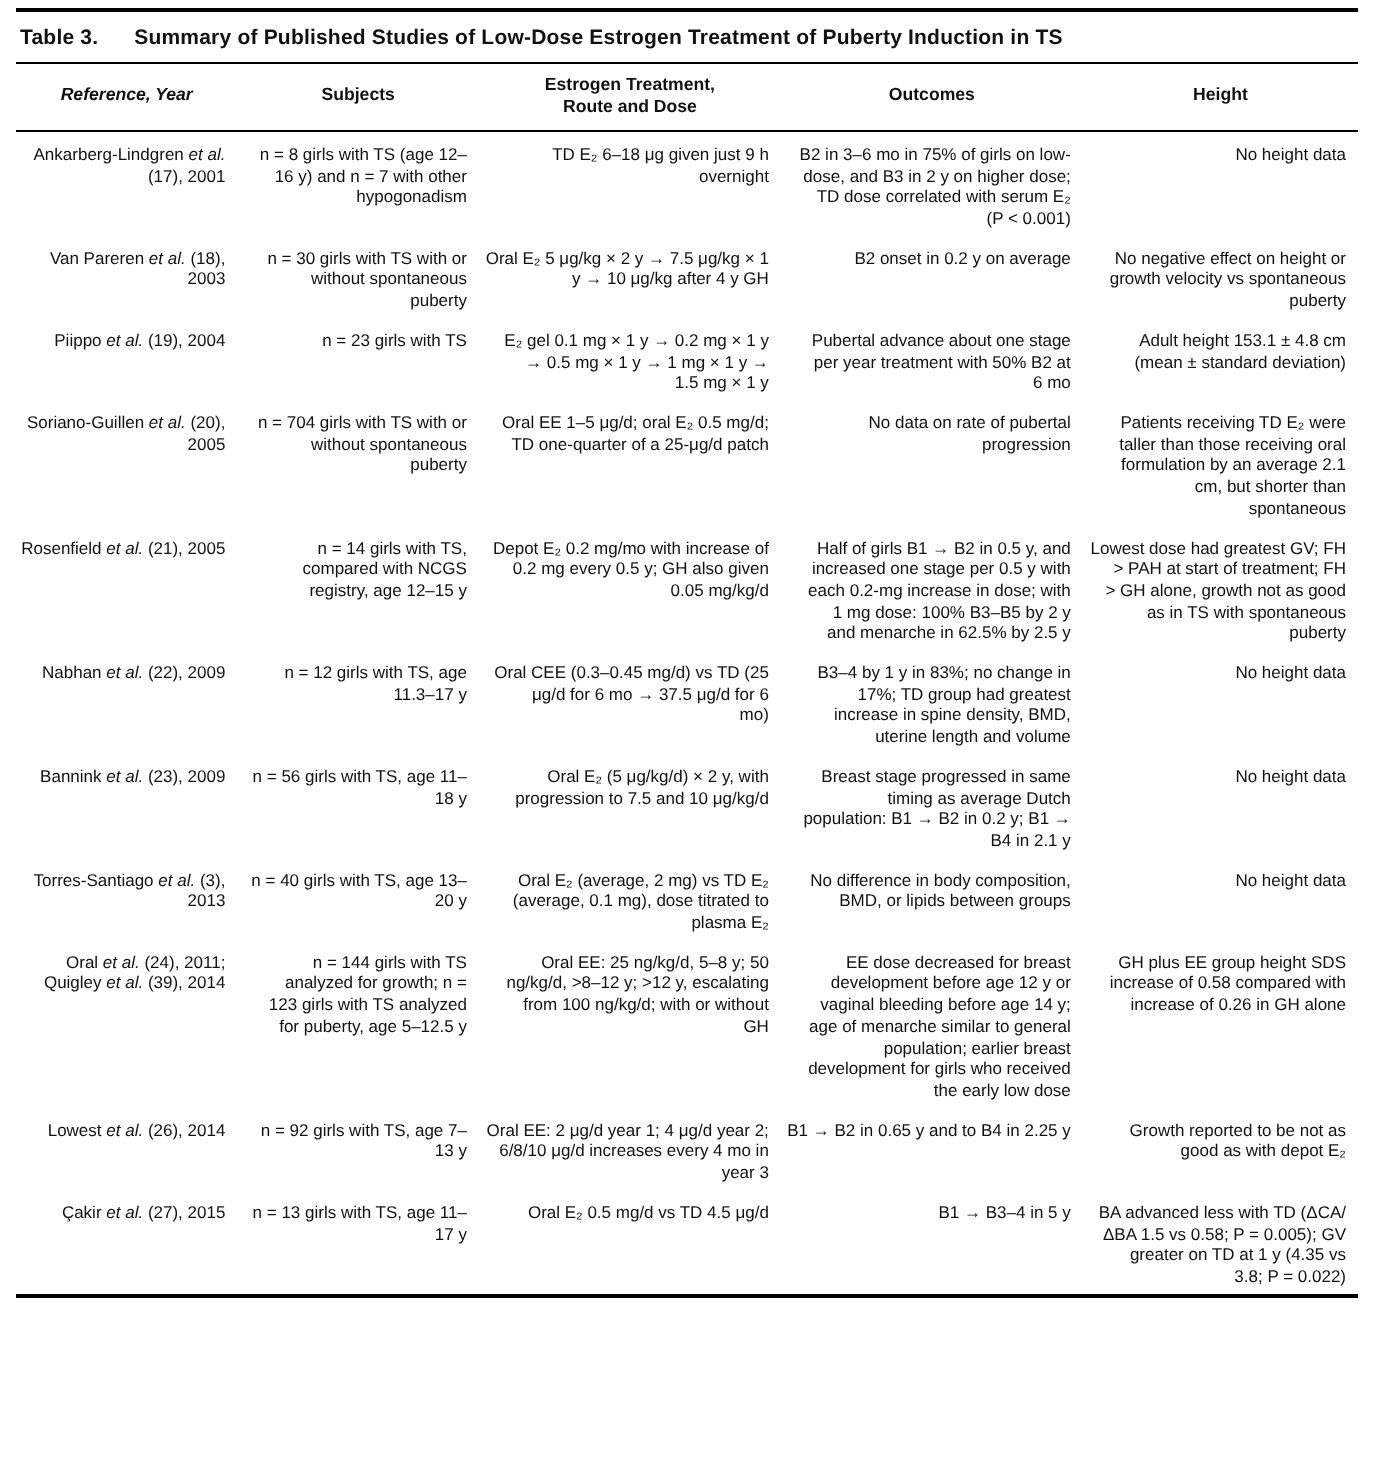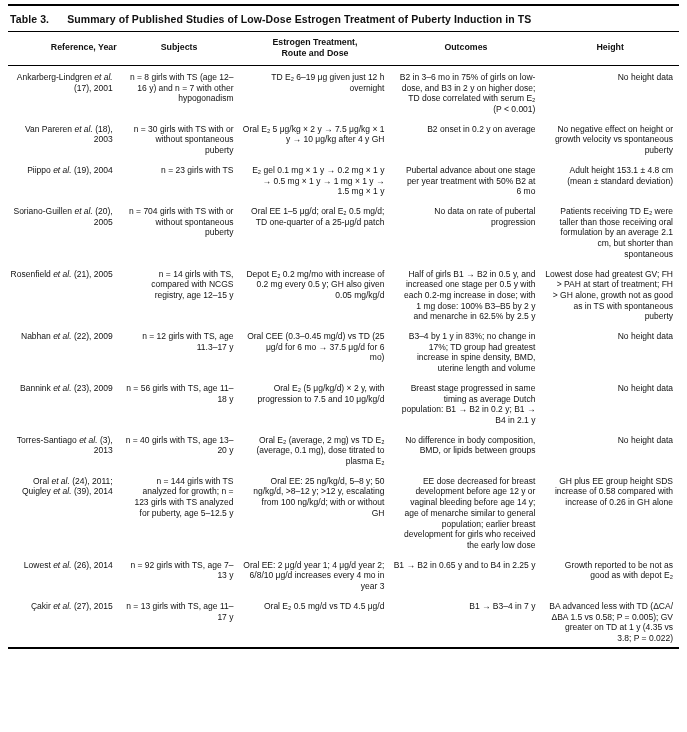--- a/index.html
+++ b/index.html
@@ -39,22 +39,23 @@
   thead th {
     font-size: 8.8px;
     font-weight: bold;
     text-align: center;
     vertical-align: middle;
     padding: 5px 2px 6px 2px;
     line-height: 1.25;
     border-bottom: 1px solid #000;
   }
   thead th.th-left {
-    text-align: right;
+    text-align: center;
     padding-left: 2px;
+    font-style: italic;
   }
   thead th.two-line { white-space: pre-line; }
   td.cell {
     font-size: 8.5px;
     line-height: 1.26;
     vertical-align: top;
     text-align: right;
     padding: 6px 6px 3px 10px;
     text-indent: -7px;
   }
@@ -86,21 +87,21 @@
 Route and Dose</th>
         <th>Outcomes</th>
         <th>Height</th>
       </tr>
     </thead>
     <tbody>
 
       <tr>
         <td class="cell ref"><span>Ankarberg-Lindgren </span><span class="it">et al.</span><span> (17), 2001</span></td>
         <td class="cell">n = 8 girls with TS (age 12–16 y) and n = 7 with other hypogonadism</td>
-        <td class="cell">TD E₂ 6–19 μg given just 12 h overnight</td>
+        <td class="cell">TD E₂ 6–18 μg given just 9 h overnight</td>
         <td class="cell">B2 in 3–6 mo in 75% of girls on low-dose, and B3 in 2 y on higher dose; TD dose correlated with serum E₂ (P &lt; 0.001)</td>
         <td class="cell">No height data</td>
       </tr>
 
       <tr>
         <td class="cell ref"><span>Van Pareren </span><span class="it">et al.</span><span> (18), 2003</span></td>
         <td class="cell">n = 30 girls with TS with or without spontaneous puberty</td>
         <td class="cell">Oral E₂ 5 μg/kg × 2 y → 7.5 μg/kg × 1 y → 10 μg/kg after 4 y GH</td>
         <td class="cell">B2 onset in 0.2 y on average</td>
         <td class="cell">No negative effect on height or growth velocity vs spontaneous puberty</td>
@@ -167,20 +168,20 @@
         <td class="cell">n = 92 girls with TS, age 7–13 y</td>
         <td class="cell">Oral EE: 2 μg/d year 1; 4 μg/d year 2; 6/8/10 μg/d increases every 4 mo in year 3</td>
         <td class="cell">B1 → B2 in 0.65 y and to B4 in 2.25 y</td>
         <td class="cell">Growth reported to be not as good as with depot E₂</td>
       </tr>
 
       <tr>
         <td class="cell ref"><span>Çakir </span><span class="it">et al.</span><span> (27), 2015</span></td>
         <td class="cell">n = 13 girls with TS, age 11–17 y</td>
         <td class="cell">Oral E₂ 0.5 mg/d vs TD 4.5 μg/d</td>
-        <td class="cell">B1 → B3–4 in 7 y</td>
+        <td class="cell">B1 → B3–4 in 5 y</td>
         <td class="cell">BA advanced less with TD (ΔCA/ΔBA 1.5 vs 0.58; P = 0.005); GV greater on TD at 1 y (4.35 vs 3.8; P = 0.022)</td>
       </tr>
 
     </tbody>
   </table>
 
 </div>
 
 </body></html>

